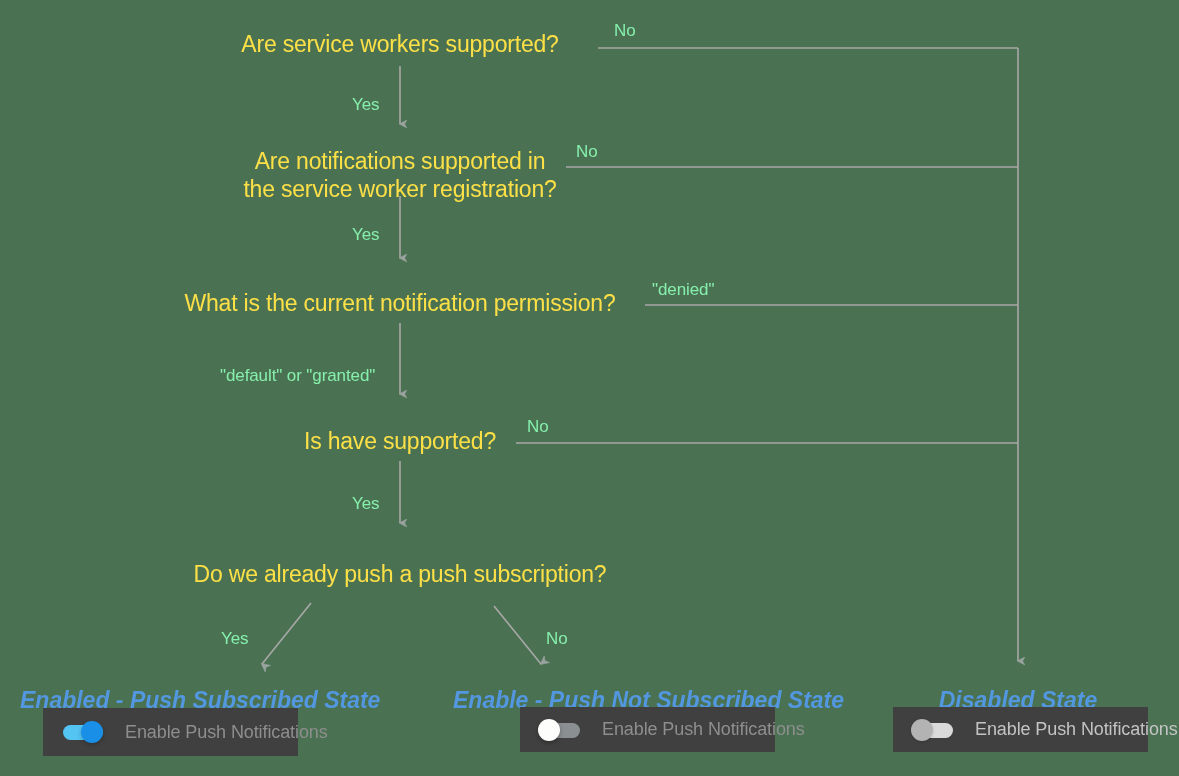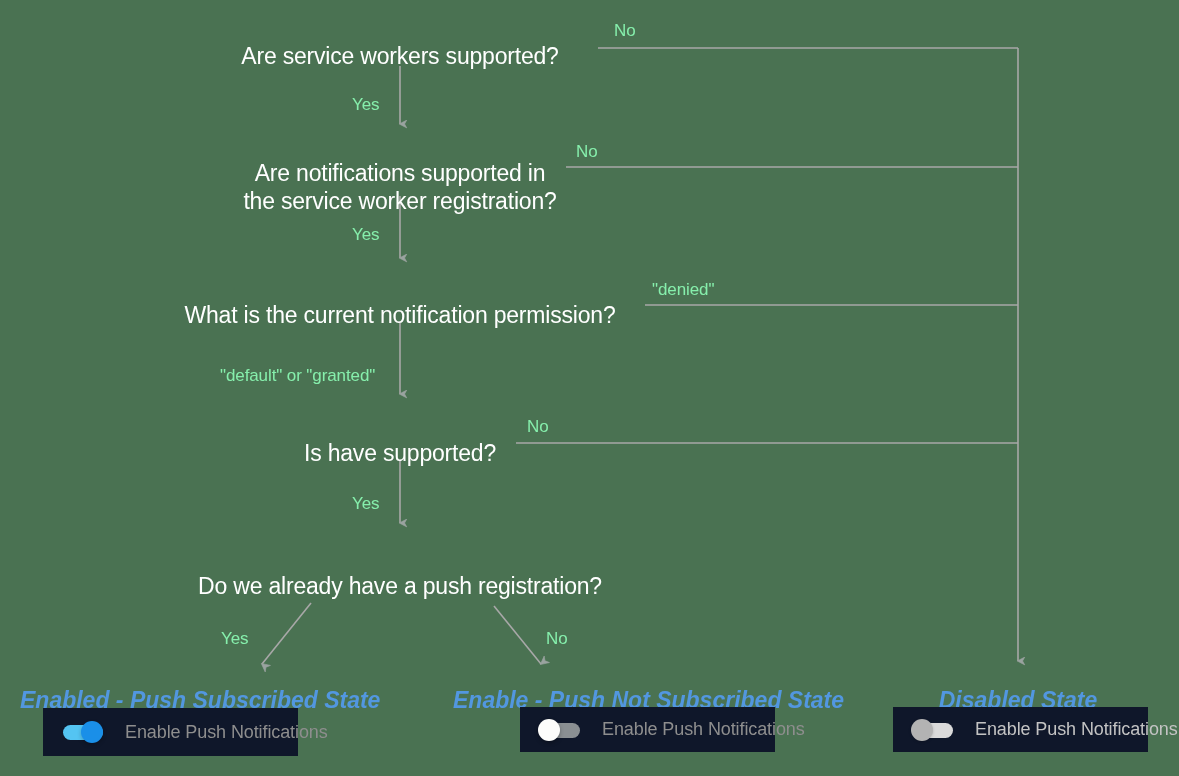--- a/index.html
+++ b/index.html
@@ -23,28 +23,27 @@
   }
   .flow-svg {
     position: absolute;
     left: 0; top: 0;
     width: 1179px;
     height: 776px;
     pointer-events: none;
   }
   .node {
     position: absolute;
-    color: #ffffff;
+    color: #fde047;
     font-size: 23px;
     font-weight: 400;
     line-height: 1.12;
     letter-spacing: -0.2px;
     white-space: nowrap;
     text-align: center;
-    margin-top: 12px;
   }
   .node.two-line {
     white-space: normal;
     line-height: 1.22;
   }
   .edge-label {
     position: absolute;
     color: #86efac;
     font-size: 17px;
     font-weight: 400;
@@ -55,21 +54,21 @@
     position: absolute;
     color: #5297e0;
     font-size: 23px;
     font-style: italic;
     font-weight: 700;
     white-space: nowrap;
     text-align: center;
   }
   .toggle-card {
     position: absolute;
-    background: #0f172a;
+    background: #404040;
     display: flex;
     align-items: center;
     box-sizing: border-box;
     padding: 0 16px 0 18px;
   }
   .switch {
     position: relative;
     width: 46px;
     height: 22px;
     flex: 0 0 auto;
@@ -162,21 +161,21 @@
   <div class="node two-line" style="left:228px; top:147px; width:344px;">
     <div>Are notifications supported in</div>
     <div>the service worker registration?</div>
   </div>
 
   <div class="node" style="left:280px; top:429px; width:240px;">
     <span>Is have supported?</span>
   </div>
 
   <div class="node" style="left:168px; top:562px; width:464px;">
-    <span>Do we already have a push registration?</span>
+    <span>Do we already push a push subscription?</span>
   </div>
 
   <div class="edge-label" style="left:614px; top:21px;">No</div>
   <div class="edge-label" style="left:352px; top:95px;">Yes</div>
 
   <div class="edge-label" style="left:576px; top:142px;">No</div>
   <div class="edge-label" style="left:352px; top:225px;">Yes</div>
 
   <div class="edge-label" style="left:652px; top:280px;">"denied"</div>
   <div class="edge-label" style="left:220px; top:366px;">"default" or "granted"</div>

